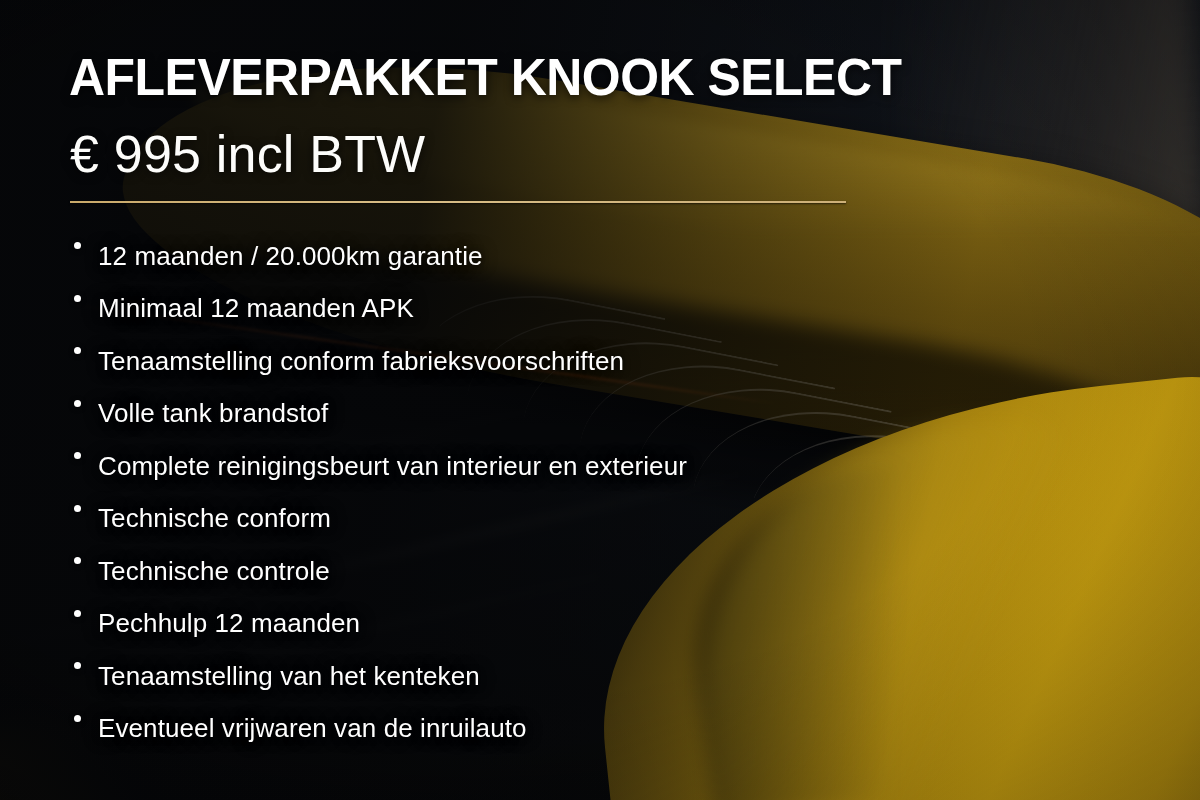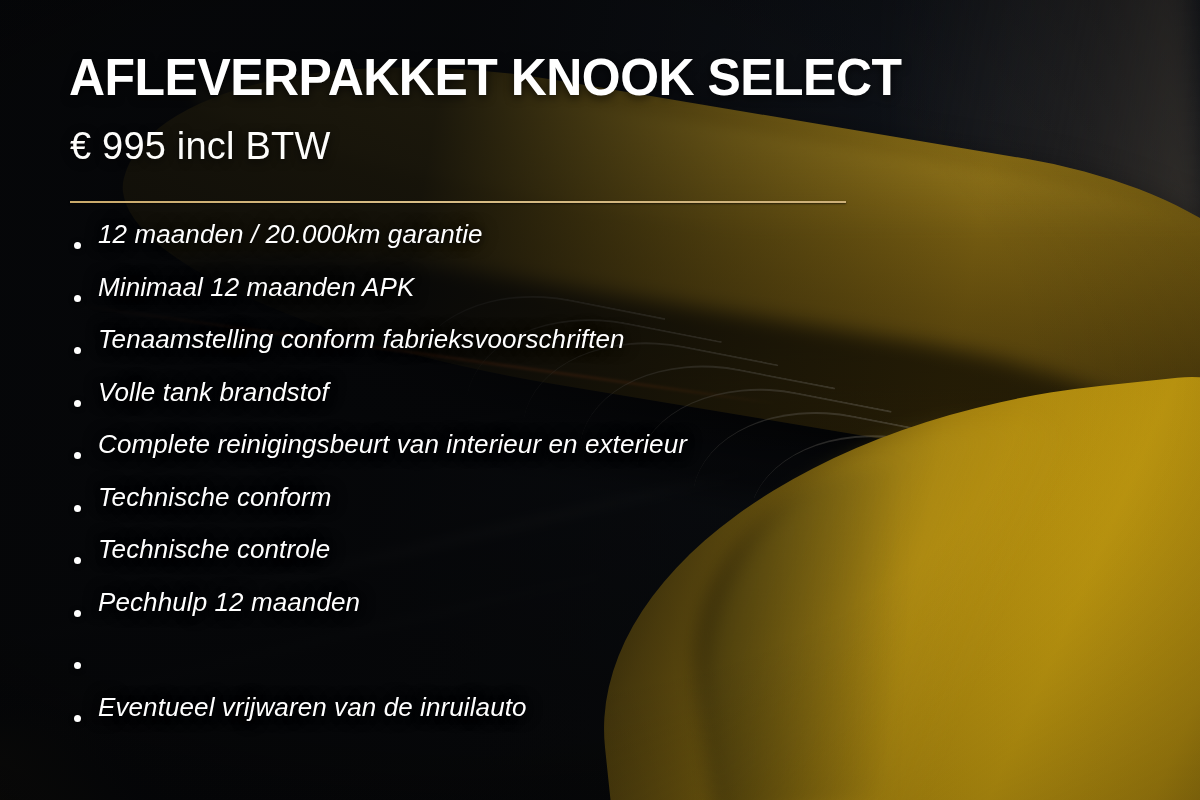--- a/index.html
+++ b/index.html
@@ -218,21 +218,21 @@
     transform: scaleX(0.96);
     transform-origin: left center;
     text-shadow: 0 2px 10px rgba(0,0,0,0.7);
     white-space: nowrap;
   }
 
   .subtitle {
     position: absolute;
     left: 70px;
     top: 126px;
-    font-size: 38px;
+    font-size: 52px;
     line-height: 1.1;
     font-weight: 300;
     color: #fdfdfb;
     letter-spacing: 0.2px;
     text-shadow: 0 2px 10px rgba(0,0,0,0.75);
     white-space: nowrap;
   }
 
   .divider {
     position: absolute;
@@ -250,29 +250,28 @@
     top: 219px;
     list-style: none;
     margin: 0;
     padding: 0;
   }
 
   ul.features li {
     position: relative;
     height: 52.5px;
     display: flex;
-    align-items: flex-start;
+    align-items: flex-end;
     padding-left: 28px;
     font-size: 26px;
     font-weight: 400;
     color: #ffffff;
     letter-spacing: 0.1px;
     text-shadow: 0 1px 7px rgba(0,0,0,0.85), 0 0 16px rgba(0,0,0,0.55);
     white-space: nowrap;
-    font-style: italic;
   }
 
   ul.features li .dot {
     position: absolute;
     left: 4px;
     top: 50%;
     width: 7px;
     height: 7px;
     margin-top: -3px;
     border-radius: 50%;
@@ -352,20 +351,21 @@
       <li>
         <span class="dot"></span>
         <span>Technische controle</span>
       </li>
       <li>
         <span class="dot"></span>
         <span>Pechhulp 12 maanden</span>
       </li>
       <li>
         <span class="dot"></span>
+        <span>Tenaamstelling van het kenteken</span>
       </li>
       <li>
         <span class="dot"></span>
         <span>Eventueel vrijwaren van de inruilauto</span>
       </li>
     </ul>
 
   </div>
 </div>
 

